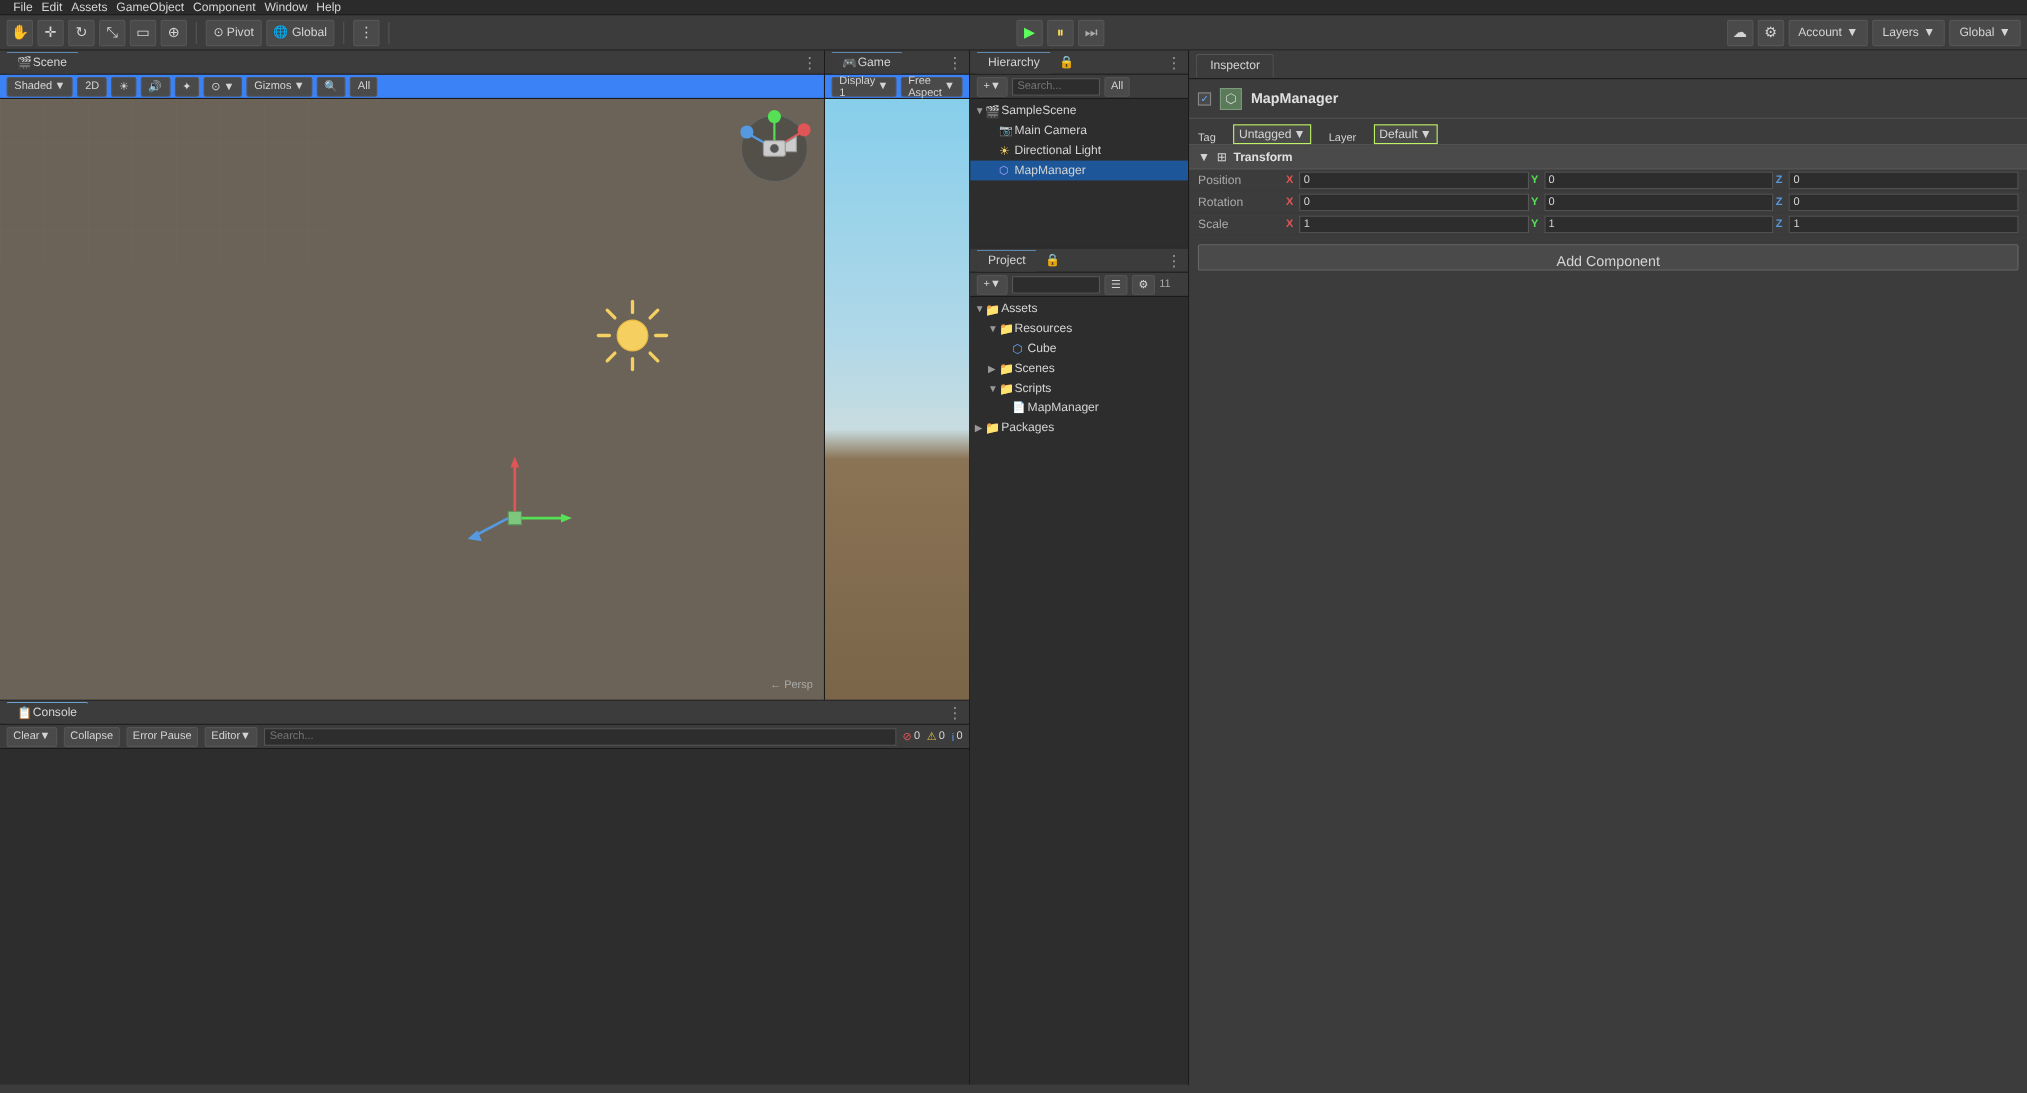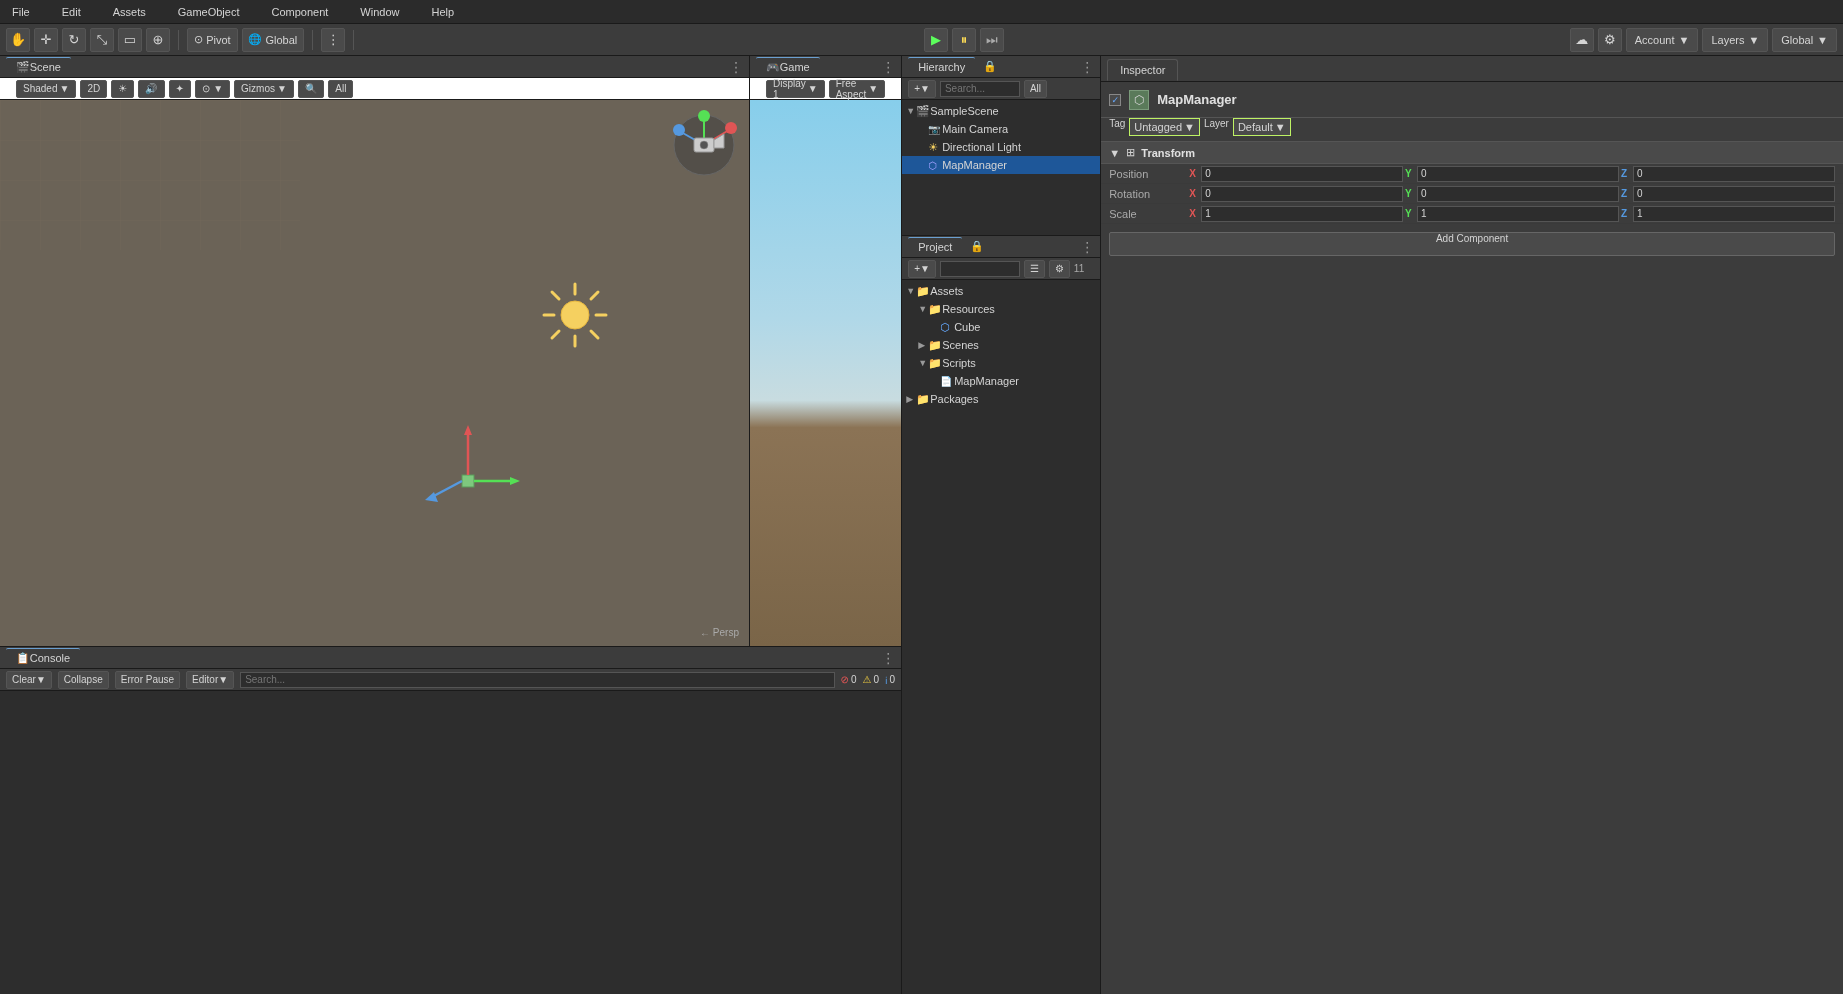--- a/index.html
+++ b/index.html
@@ -8,26 +8,26 @@
       height: 994px;
       background: #3c3c3c;
       font-family: 'Segoe UI', Arial, sans-serif;
       font-size: 11px;
       color: #d4d4d4;
       overflow: hidden;
     }
 
     
     .menu-bar {
-      height: 24px;
+      height: 14px;
       background: #2b2b2b;
       display: flex;
       align-items: center;
       padding: 0 8px;
-      gap: 24px;
+      gap: 0;
       border-bottom: 1px solid #1a1a1a;
     }
     .menu-item {
       font-size: 11px;
       color: #d4d4d4;
       cursor: pointer;
       padding: 2px 4px;
     }
 
     
@@ -137,24 +137,24 @@
       align-items: center;
       cursor: pointer;
       border-radius: 2px 2px 0 0;
     }
     .panel-tab.active {
       background: #3c3c3c;
       border-top: 1px solid #6a9fd0;
     }
     .scene-toolbar {
       height: 22px;
-      background: #ffffff;
-      display: flex;
-      align-items: center;
-      padding: 0 16px;
+      background: #3b82f6;
+      display: flex;
+      align-items: center;
+      padding: 0 6px;
       gap: 4px;
       border-bottom: 1px solid #1a1a1a;
     }
     .scene-toolbar-btn {
       height: 18px;
       padding: 0 6px;
       background: #4a4a4a;
       border: 1px solid #555;
       color: #d4d4d4;
       font-size: 10px;
@@ -296,23 +296,23 @@
       color: #6af;
     }
     .inspector-name {
       font-size: 13px;
       font-weight: bold;
       color: #e0e0e0;
     }
     .inspector-tag-row {
       height: 24px;
       display: flex;
-      align-items: flex-start;
+      align-items: flex-end;
       padding: 0 8px;
-      gap: 4px;
+      gap: 16px;
       font-size: 10px;
       border-bottom: 1px solid #555;
     }
     .inspector-dropdown-small {
       height: 18px;
       padding: 0 4px;
       background: #4a4a4a;
       border: 1px solid #bef264;
       color: #d4d4d4;
       font-size: 11px;
@@ -377,24 +377,24 @@
       color: #d4d4d4;
       font-size: 10px;
       padding: 0 3px;
     }
     .add-component-btn {
       margin: 8px;
       height: 24px;
       background: #4a4a4a;
       border: 1px solid #666;
       color: #d4d4d4;
-      font-size: 10px;
-      cursor: pointer;
-      display: flex;
-      align-items: flex-start;
+      font-size: 13px;
+      cursor: pointer;
+      display: flex;
+      align-items: flex-end;
       justify-content: center;
       border-radius: 2px;
     }
 
     
     .hier-proj-panel {
       width: 200px;
       display: flex;
       flex-direction: column;
       border-left: 1px solid #1a1a1a;

